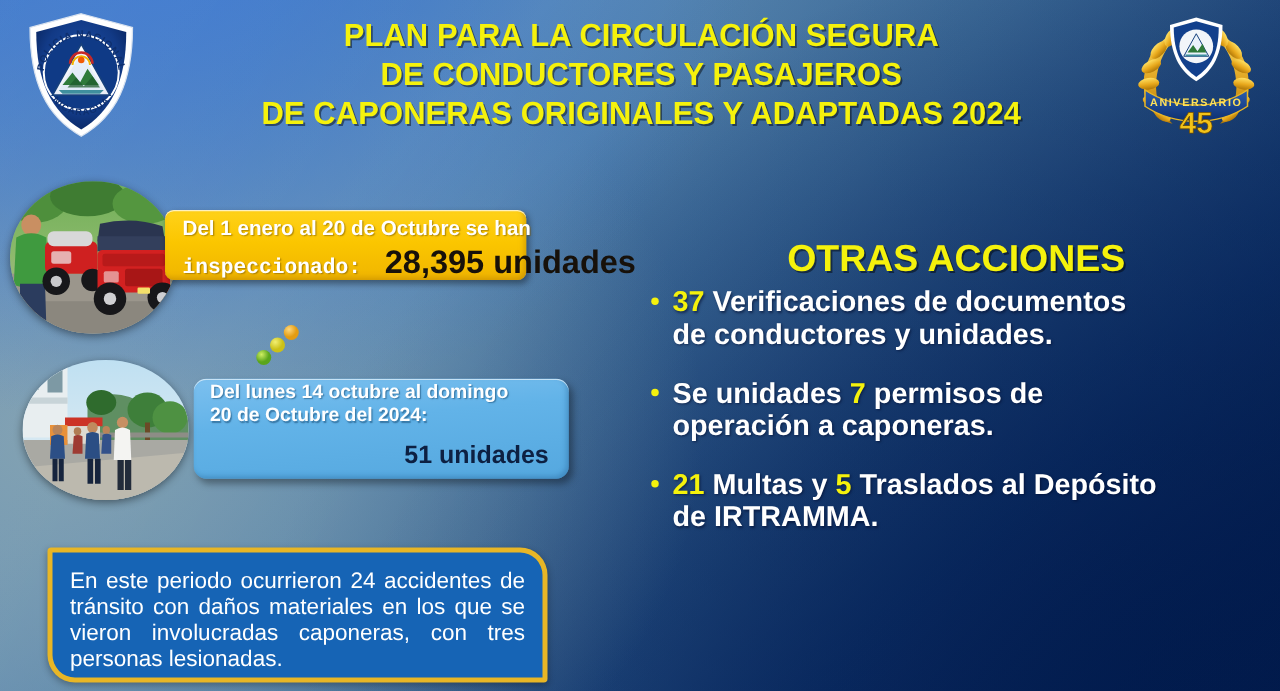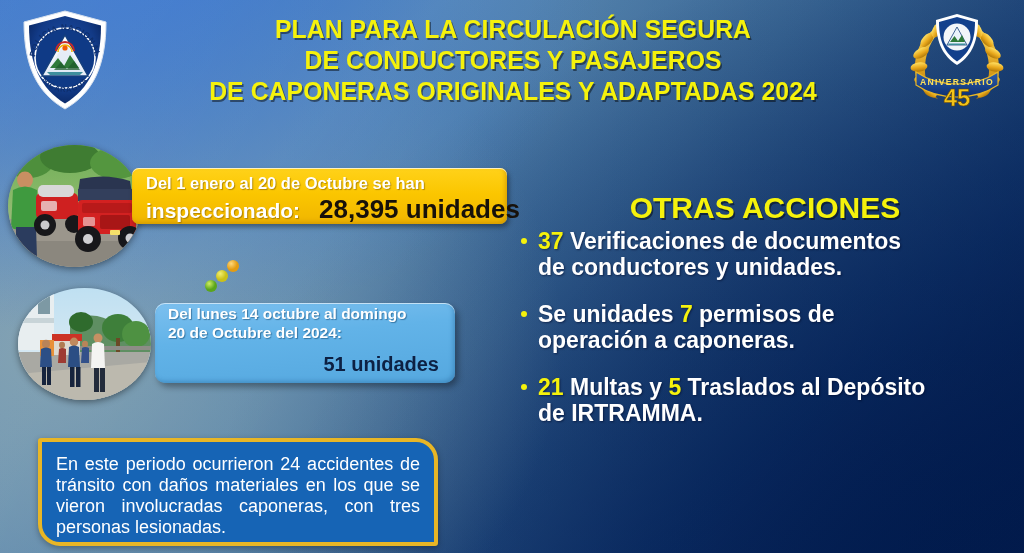--- a/index.html
+++ b/index.html
@@ -74,42 +74,43 @@
   .photo-1 { left: 8px;  top: 145px; width: 133px; height: 122px; }
   .photo-2 { left: 18px; top: 288px; width: 133px; height: 112px; }
   .photo svg { display: block; width: 100%; height: 100%; }
 
   .dots { position: absolute; left: 203px; top: 258px; width: 40px; height: 36px; z-index: 5; }
 
   
   .callout-yellow {
     position: absolute;
     left: 132px; top: 168px;
-    width: 375px; height: 56px;
+    width: 289px; height: 56px;
     border-radius: 7px;
     background: linear-gradient(180deg, #ffd21a 0%, #fbc600 46%, #f0b500 100%);
     box-shadow: 2px 3px 5px rgba(0,0,0,0.38),
                 inset 0 1px 0 rgba(255,255,255,0.72),
                 inset -2px -2px 4px rgba(190,135,0,0.55);
     z-index: 5;
   }
   .callout-yellow .line-a {
     position: absolute; left: 14px; top: 6px;
     color: #ffffff;
     font-size: 16.5px; font-weight: bold;
     text-shadow: 1px 1px 1px rgba(120,85,0,0.55);
     white-space: nowrap;
   }
   .callout-yellow .line-b {
     position: absolute; left: 14px; top: 26px;
     white-space: nowrap;
   }
   .callout-yellow .lbl {
-    color: #ffffff; font-size: 21px; font-weight: bold;
+    color: #ffffff; font-size: 17px; font-weight: bold;
     text-shadow: 1px 1px 1px rgba(120,85,0,0.55);
+    font-family: Liberation Mono, monospace;
   }
   .callout-yellow .big {
     color: #17110a; font-size: 26px; font-weight: bold;
     margin-left: 19px;
   }
 
   
   .callout-blue {
     position: absolute;
     left: 155px; top: 303px;

